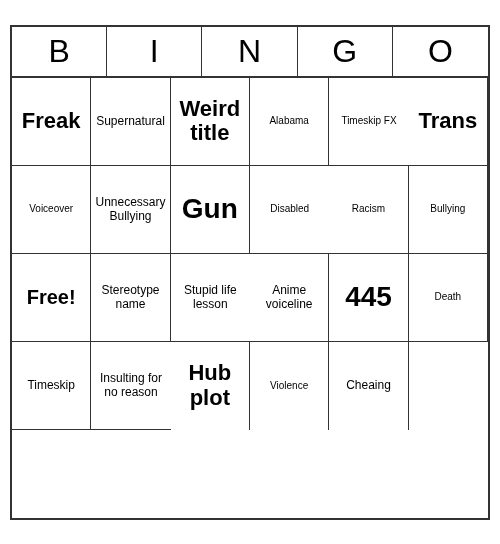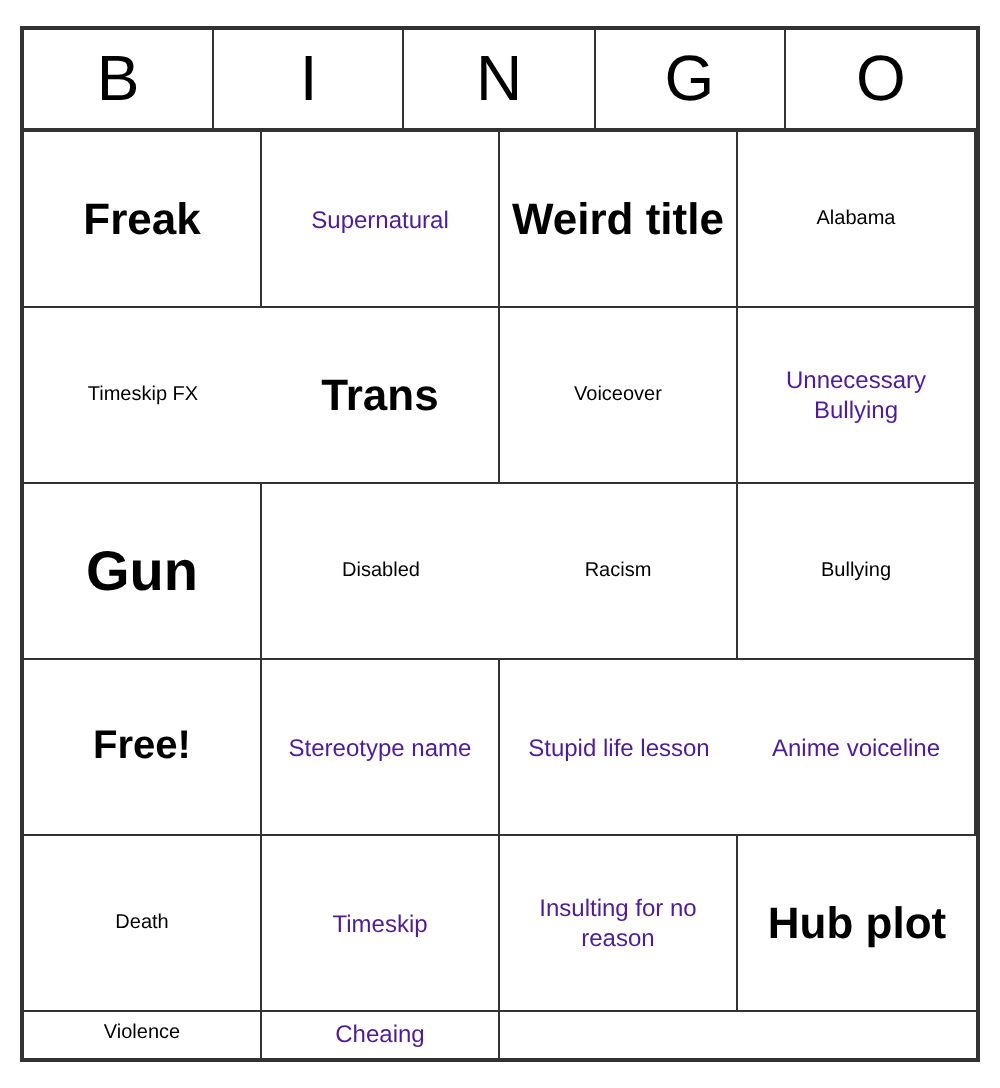--- a/index.html
+++ b/index.html
@@ -26,21 +26,21 @@
       font-size: 32px;
       font-weight: normal;
       padding: 6px 0;
       border-right: 1px solid #333;
     }
     .bingo-header-cell:last-child {
       border-right: none;
     }
     .bingo-grid {
       display: grid;
-      grid-template-columns: repeat(4, 1fr);
+      grid-template-columns: repeat(6, 1fr);
       grid-template-rows: repeat(5, 88px);
     }
     .bingo-cell {
       border-right: 1px solid #333;
       border-bottom: 1px solid #333;
       display: flex;
       flex-direction: column;
       justify-content: center;
       align-items: center;
       text-align: center;
@@ -60,21 +60,21 @@
     }
     .cell-text-medium {
       font-size: 10px;
       font-weight: normal;
       line-height: 1.2;
     }
     .cell-text-small {
       font-size: 12px;
       font-weight: normal;
       line-height: 1.2;
-      color: #4c1d95;
+      color: #000000;
     }
     .cell-text-xl {
       font-size: 28px;
       font-weight: bold;
     }
     .free-cell {
       font-size: 20px;
       font-weight: bold;
     }
   </style>
@@ -132,20 +132,23 @@
       <div class="bingo-cell">
         <span class="cell-text-small">Stereotype name</span>
       </div>
       <div class="bingo-cell">
         <span class="cell-text-small">Stupid life lesson</span>
       </div>
       <div class="bingo-cell">
         <span class="cell-text-small">Anime voiceline</span>
       </div>
       <div class="bingo-cell">
+        <span class="cell-text-xl">445</span>
+      </div>
+      <div class="bingo-cell">
         <span class="cell-text-medium">Death</span>
       </div>
       <div class="bingo-cell">
         <span class="cell-text-small">Timeskip</span>
       </div>
       <div class="bingo-cell">
         <span class="cell-text-small">Insulting for no reason</span>
       </div>
       <div class="bingo-cell">
         <span class="cell-text-large">Hub plot</span>

